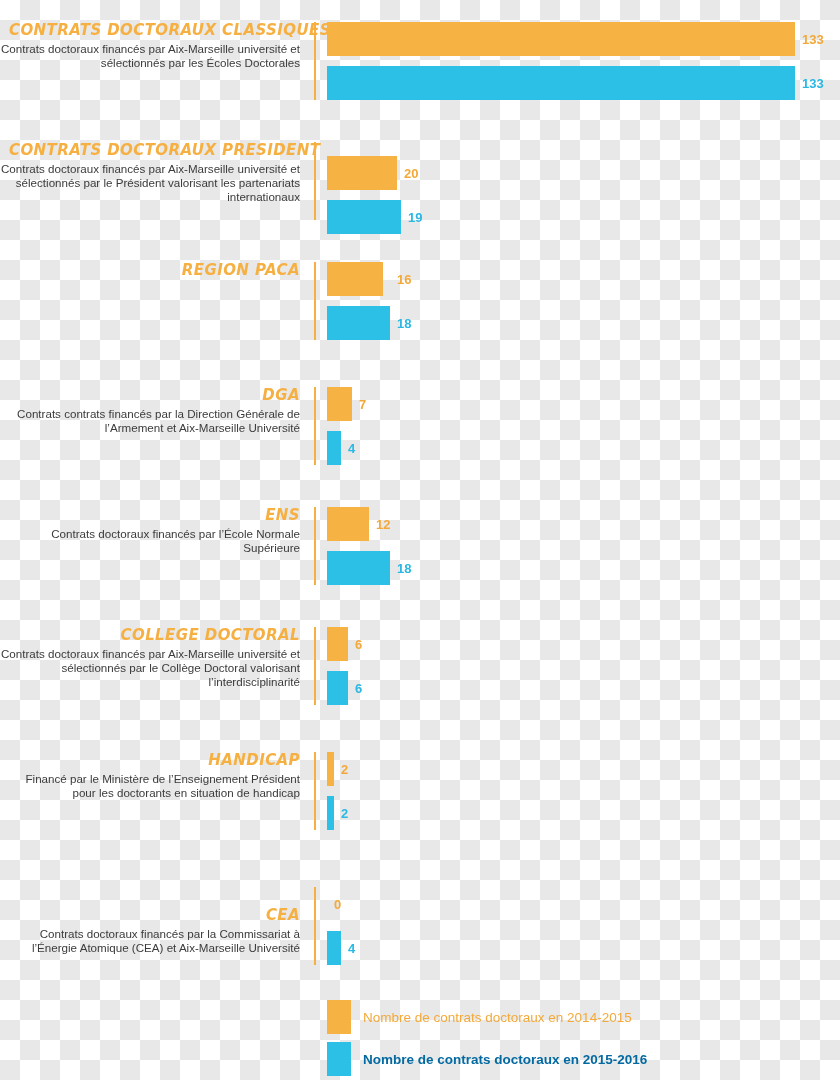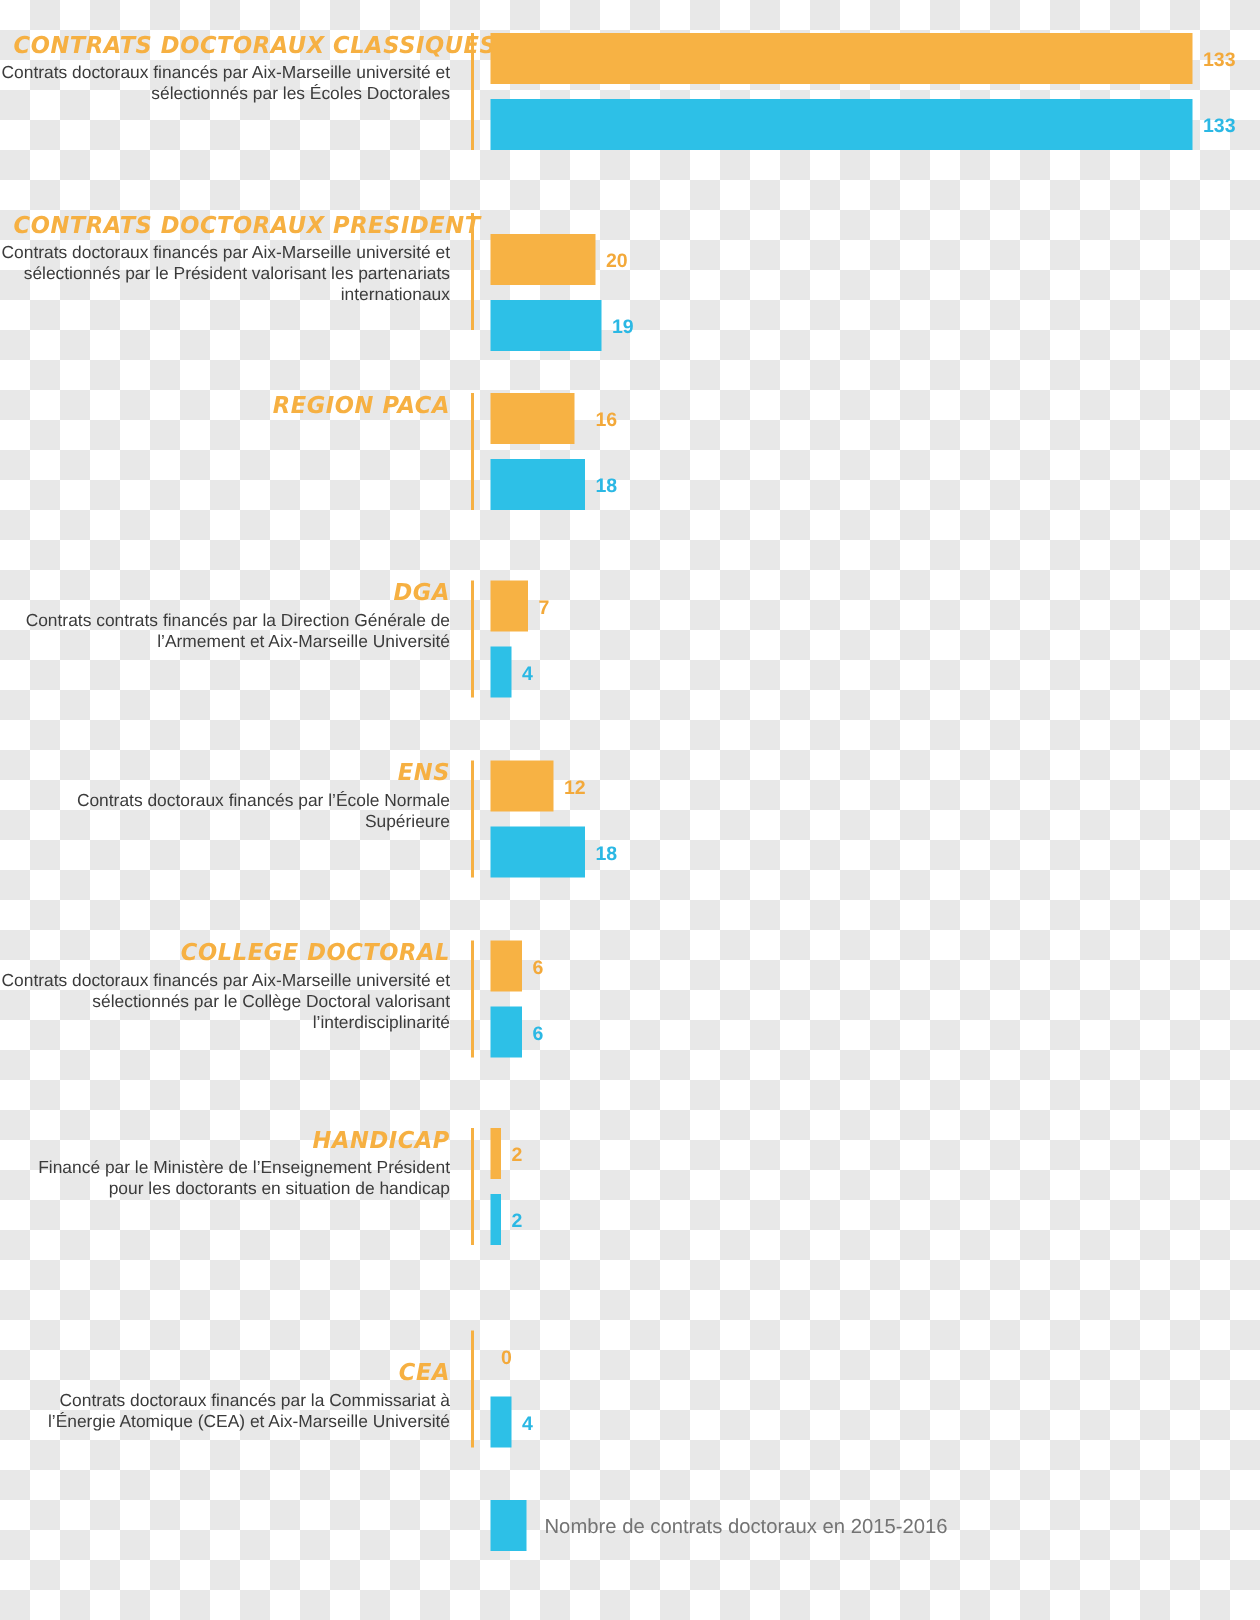--- a/index.html
+++ b/index.html
@@ -122,21 +122,21 @@
     flex: 0 0 auto;
   }
   .legend-swatch.orange { background: #F7B244; }
   .legend-swatch.blue   { background: #2DC0E7; }
   .legend-text {
     margin-left: 12px;
     font-family: "Liberation Sans", sans-serif;
     font-size: 13.5px;
   }
   .legend-text.orange { color: #F3A93A; }
-  .legend-text.blue   { color: #737373; }
+  .legend-text.blue   { color: #0369a1; font-weight: bold; }
 </style>
 </head>
 <body>
 
 <div class="chart">
   <div id="rows-container">
       <div class="row" style="top: 22px;">
         <div class="labels" style="top: 0px;">
           <div class="row-title">CONTRATS DOCTORAUX CLASSIQUES</div>
           <div class="row-desc">Contrats doctoraux financés par Aix-Marseille université et sélectionnés par les Écoles Doctorales</div>
@@ -267,18 +267,22 @@
           </div>
           <div class="bar-line" style="margin-top: 10px;">
             <div class="bar blue" style="width: 14px;"></div>
             <div class="bar-value blue">4</div>
           </div>
         </div>
       </div>
     </div>
 
   <div class="legend">
+    <div class="legend-item">
+      <div class="legend-swatch orange"></div>
+      <div class="legend-text orange">Nombre de contrats doctoraux en 2014-2015</div>
+    </div>
     <div class="legend-item">
       <div class="legend-swatch blue"></div>
       <div class="legend-text blue">Nombre de contrats doctoraux en 2015-2016</div>
     </div>
   </div>
 </div>
 
 </body></html>

